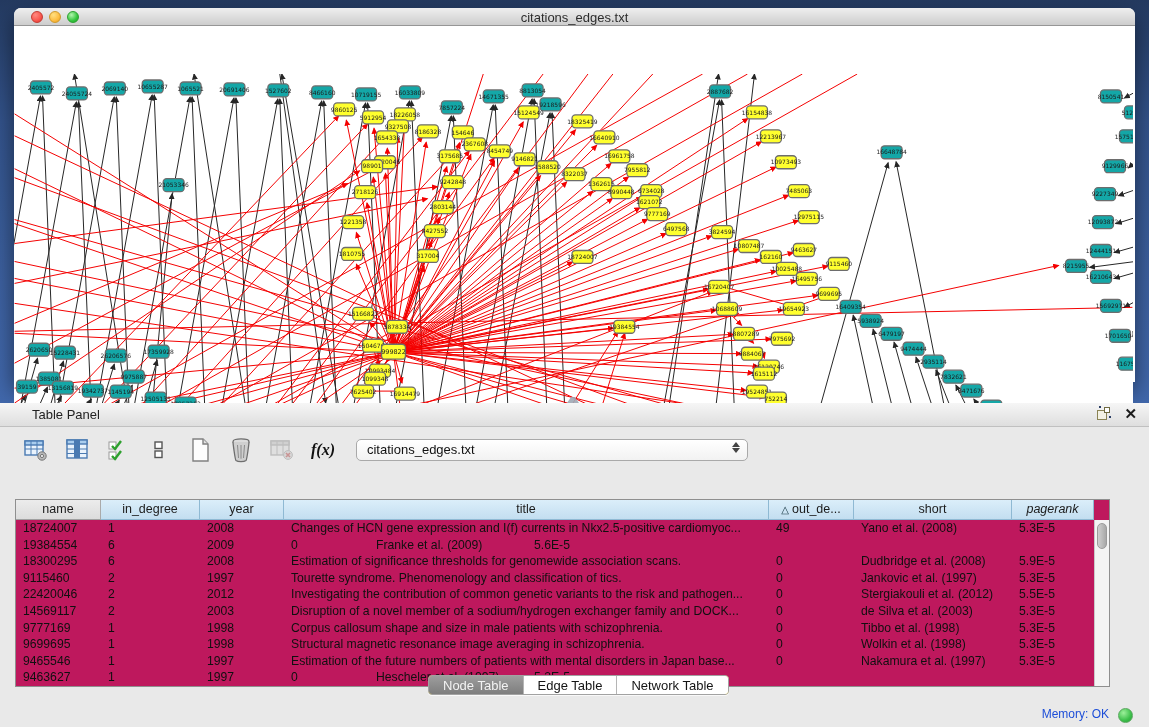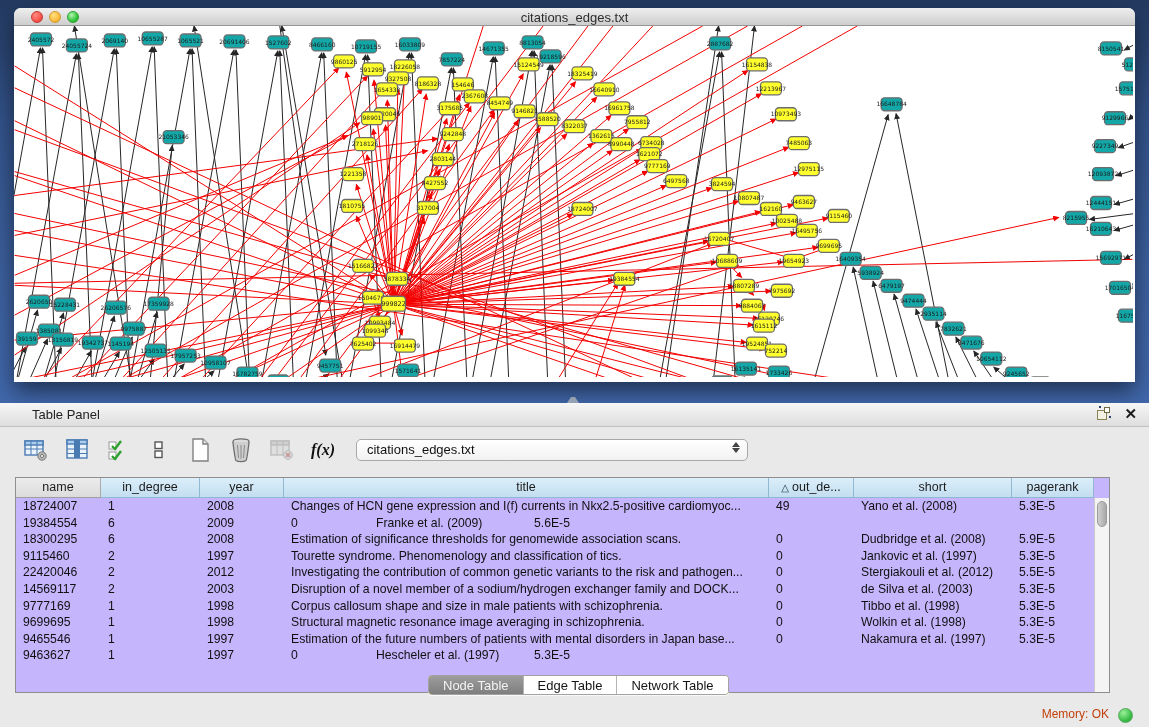--- a/index.html
+++ b/index.html
@@ -28,21 +28,21 @@
     border-radius:7px 7px 0 0;
   }
   .tl { position:absolute; top:3px; width:12px; height:12px; border-radius:50%; }
   .tl.r { left:17px;  background:radial-gradient(circle at 35% 30%, #ff8a80, #f9564d 60%, #d8352e); border:1px solid #c33b33;}
   .tl.y { left:35px;  background:radial-gradient(circle at 35% 30%, #ffe082, #fdbc40 60%, #e09c1f); border:1px solid #cf9a2c;}
   .tl.g { left:53px;  background:radial-gradient(circle at 35% 30%, #b2f5ae, #35c63e 60%, #1fa02b); border:1px solid #2ba22f;}
   .wtitle {
     position:absolute; left:0; right:0; top:2px; text-align:center;
     font-size:13px; color:#2d2d2d;
   }
-  .gcanvas { position:relative; width:1119px; height:351px; background:#fff; overflow:hidden; }
+  .gcanvas { position:relative; width:1119px; height:351px; background:#fff; overflow:hidden;margin-top:48px; }
   .gcanvas svg { display:block; }
   .panel-grip {
     position:absolute; left:567px; top:396px; width:12px; height:7px;
     border-left:4px solid transparent; border-right:4px solid transparent;
     border-bottom:6px solid #9fa8b5; opacity:.9;
   }
   
   .panel { position:absolute; left:0; top:403px; width:1149px; height:324px; background:#e9e9e9; }
   .panel-header {
     height:24px; line-height:23px; padding-left:32px;
@@ -64,22 +64,22 @@
     margin-left:8px; width:392px; height:22px; background:linear-gradient(#ffffff,#f2f2f2);
     border:1px solid #a9a9a9; border-radius:5px; position:relative;
     font-size:13px; color:#111; line-height:20px; padding-left:10px;
     box-shadow: inset 0 1px 0 #fff;
   }
   .combo .step { position:absolute; right:6px; top:2px; width:10px; display:flex; flex-direction:column; align-items:center; gap:1px;}
   .combo .up { width:0;height:0;border-left:4px solid transparent;border-right:4px solid transparent;border-bottom:5px solid #444;}
   .combo .dn { width:0;height:0;border-left:4px solid transparent;border-right:4px solid transparent;border-top:5px solid #444;}
   
   .tablebox {
-    position:absolute; left:15px; top:74px; width:1095px; height:216px;
-    background:#c4b5fd; border:1px solid #8f8f8f;
+    position:absolute; left:15px; top:96px; width:1095px; height:188px;
+    background:#be185d; border:1px solid #8f8f8f;
   }
   .thead { display:flex; height:20px; }
   .th {
     height:20px; font-size:12.5px; color:#1b1b1b; text-align:center; line-height:19px;
     background:linear-gradient(#dbeefa,#c3def0);
     border-right:1px solid #8fb9d3; border-bottom:1px solid #8fb9d3;
     overflow:hidden; white-space:nowrap;
   }
   .th.gray { background:linear-gradient(#ececec,#dcdcdc); border-right:1px solid #aaa; border-bottom:1px solid #9f9f9f;}
   .sortmark { font-size:10px; margin-right:3px; color:#13323f; }
@@ -104,21 +104,21 @@
     box-shadow:0 1px 0 rgba(255,255,255,.7);
   }
   .seg {
     padding:0 14px; font-size:13px; line-height:19px; color:#141414; background:#fff;
     border-right:1px solid #b5b5b5;
   }
   .seg:last-child { border-right:none; }
   .seg.active { background:linear-gradient(#9d9d9d,#7e7e7e); color:#f3f3f3; }
   
   .statusbar { position:absolute; left:0; right:0; bottom:0; height:26px; }
-  .statusbar .mem { position:absolute; right:40px; bottom:6px; font-size:12px; color:#c2410c; }
+  .statusbar .mem { position:absolute; right:40px; bottom:6px; font-size:12px; color:#1d4ed8; }
   .statusbar .dot {
     position:absolute; right:16px; bottom:4px; width:15px; height:15px; border-radius:50%;
     background:radial-gradient(circle at 35% 30%, #9cf09a, #3cc04a 60%, #259c35);
     border:1px solid #58a75d;
   }
   
   .ic { display:block; }
 </style>
 </head>
 <body>
@@ -694,21 +694,21 @@
   </div>
 
   <div class="tablebox">
     <div class="thead" id="thead">
         <div class="th gray" style="width: 85px;">name</div>
         <div class="th" style="width: 99px;">in_degree</div>
         <div class="th" style="width: 84px;">year</div>
         <div class="th" style="width: 485px;">title</div>
         <div class="th" style="width: 85px;"><span class="sortmark">△</span>out_de...</div>
         <div class="th" style="width: 158px;">short</div>
-        <div class="th" style="width: 82px;">pagerank</div>
+        <div class="th" style="width: 82px; font-style: italic;">pagerank</div>
       </div>
     <div class="tbody" id="tbody">
         <div class="tr">
           <div class="td" style="width: 85px;">18724007</div>
           <div class="td" style="width: 99px;">1</div>
           <div class="td" style="width: 84px;">2008</div>
           <div class="td" style="width: 485px;">Changes of HCN gene expression and I(f) currents in Nkx2.5-positive cardiomyoc...</div>
           <div class="td" style="width: 85px;">49</div>
           <div class="td" style="width: 158px;">Yano et al. (2008)</div>
           <div class="td" style="width: 82px;">5.3E-5</div>

